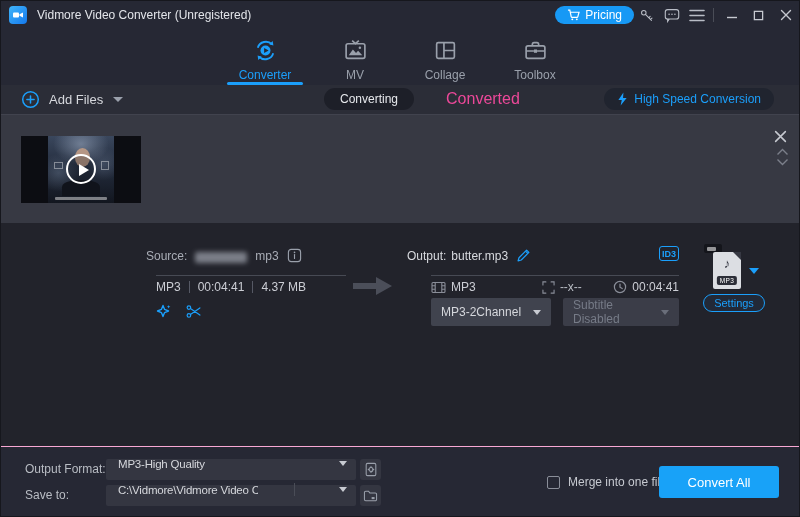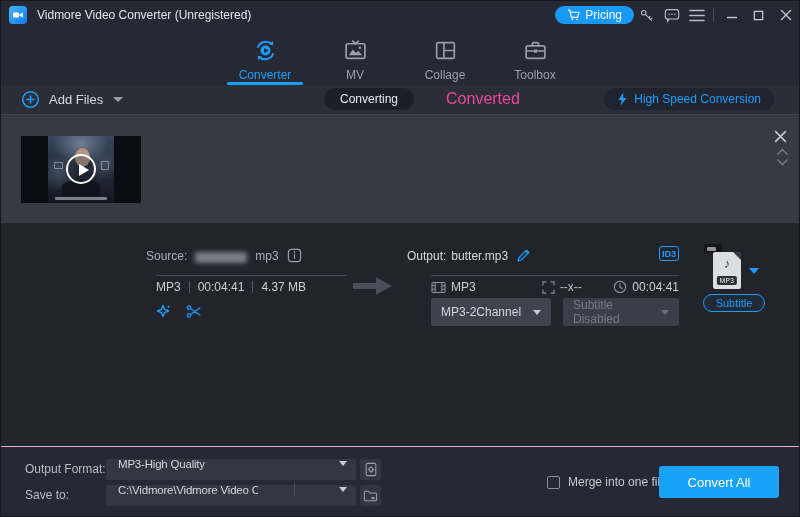--- a/index.html
+++ b/index.html
@@ -363,21 +363,21 @@
       <span class="dd-caret"></span>
     </div>
 
     <div class="fmt-badge-mini"></div>
     <div class="file-icon">
       <div class="fold"></div>
       <div class="note">♪</div>
       <div class="ftag">MP3</div>
     </div>
     <div class="profile-caret"></div>
-    <div class="settings-btn">Subtitle</div>
+    <div class="settings-btn">Settings</div>
 
     <div class="row-close">
       <span><svg width="13" height="13" viewBox="0 0 12 12" stroke="currentColor" stroke-width="1.4" stroke-linecap="round">
             <path d="M1.5 1.5 L10.5 10.5 M10.5 1.5 L1.5 10.5"></path>
           </svg></span>
     </div>
     <div class="row-chevrons">
       <span>
           <svg width="13" height="8" viewBox="0 0 13 8" fill="none" stroke="currentColor" stroke-width="1.4">
             <polyline points="1.5,6.5 6.5,1.5 11.5,6.5"></polyline>

